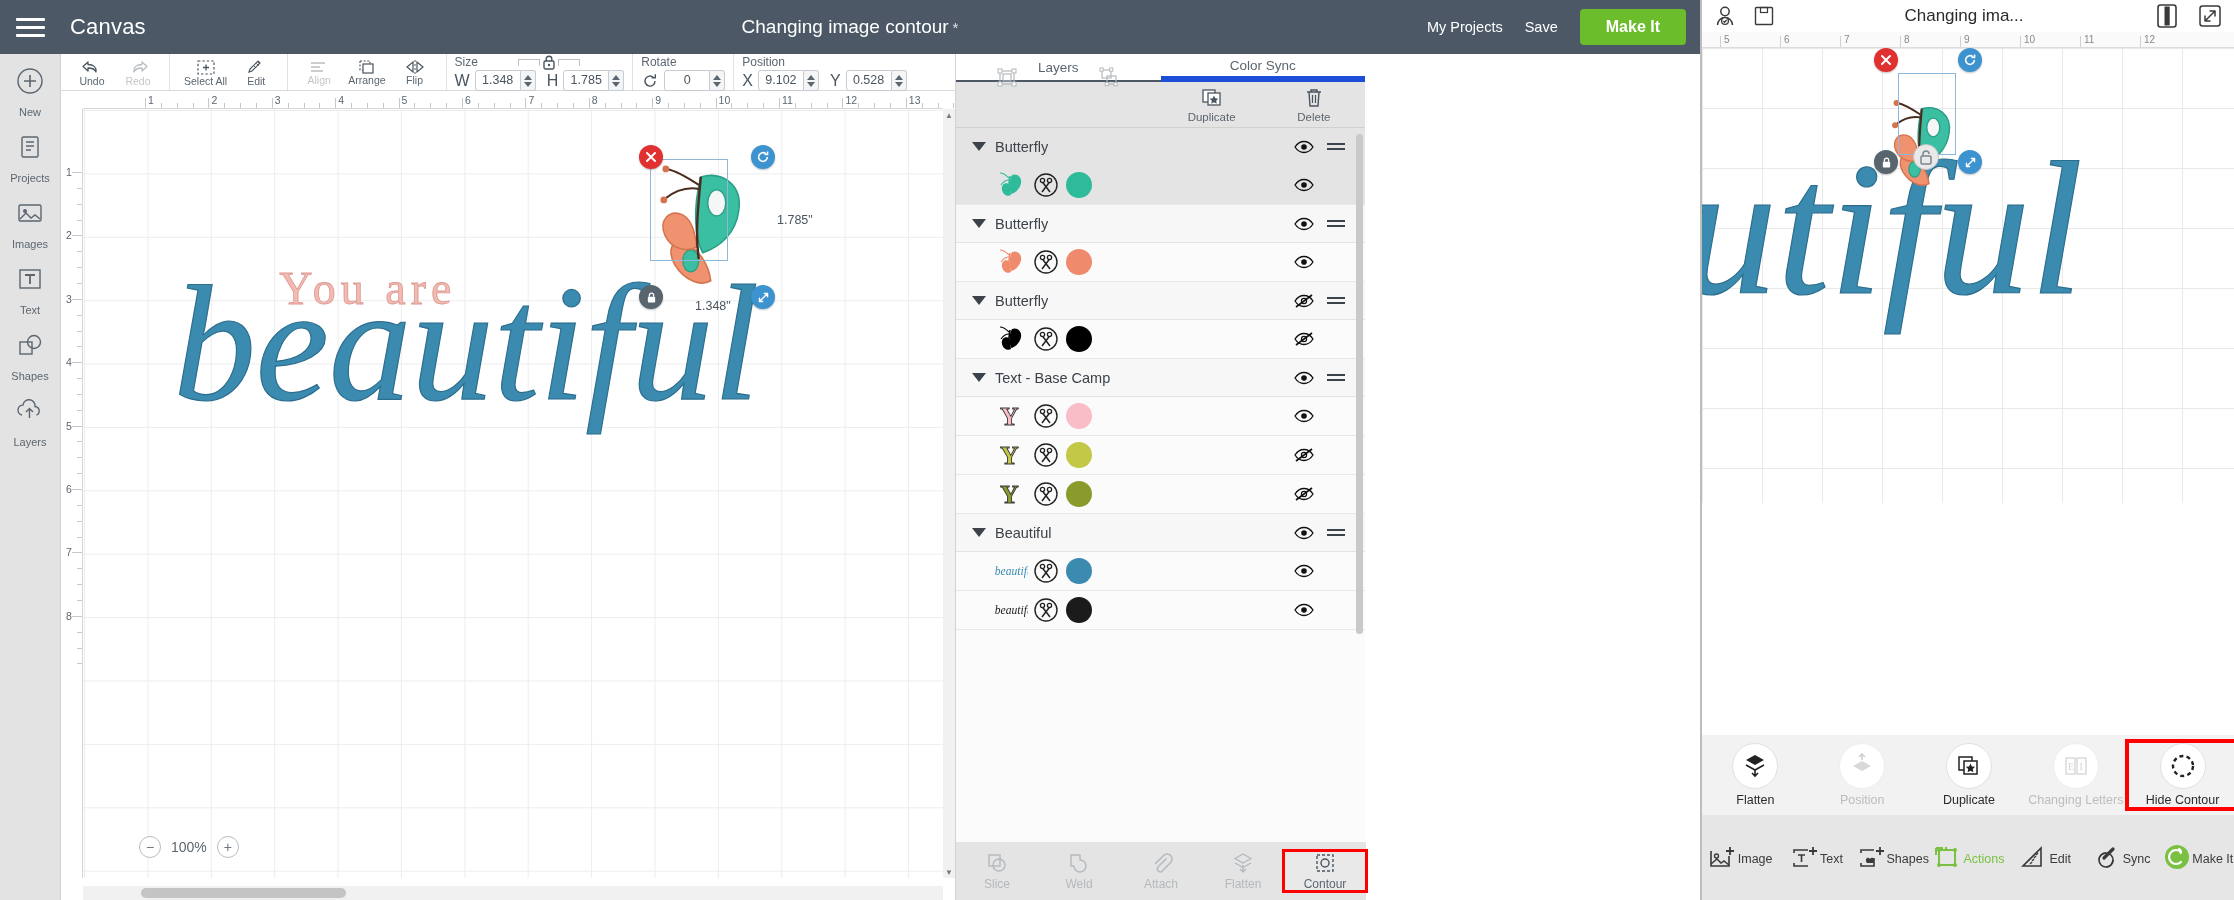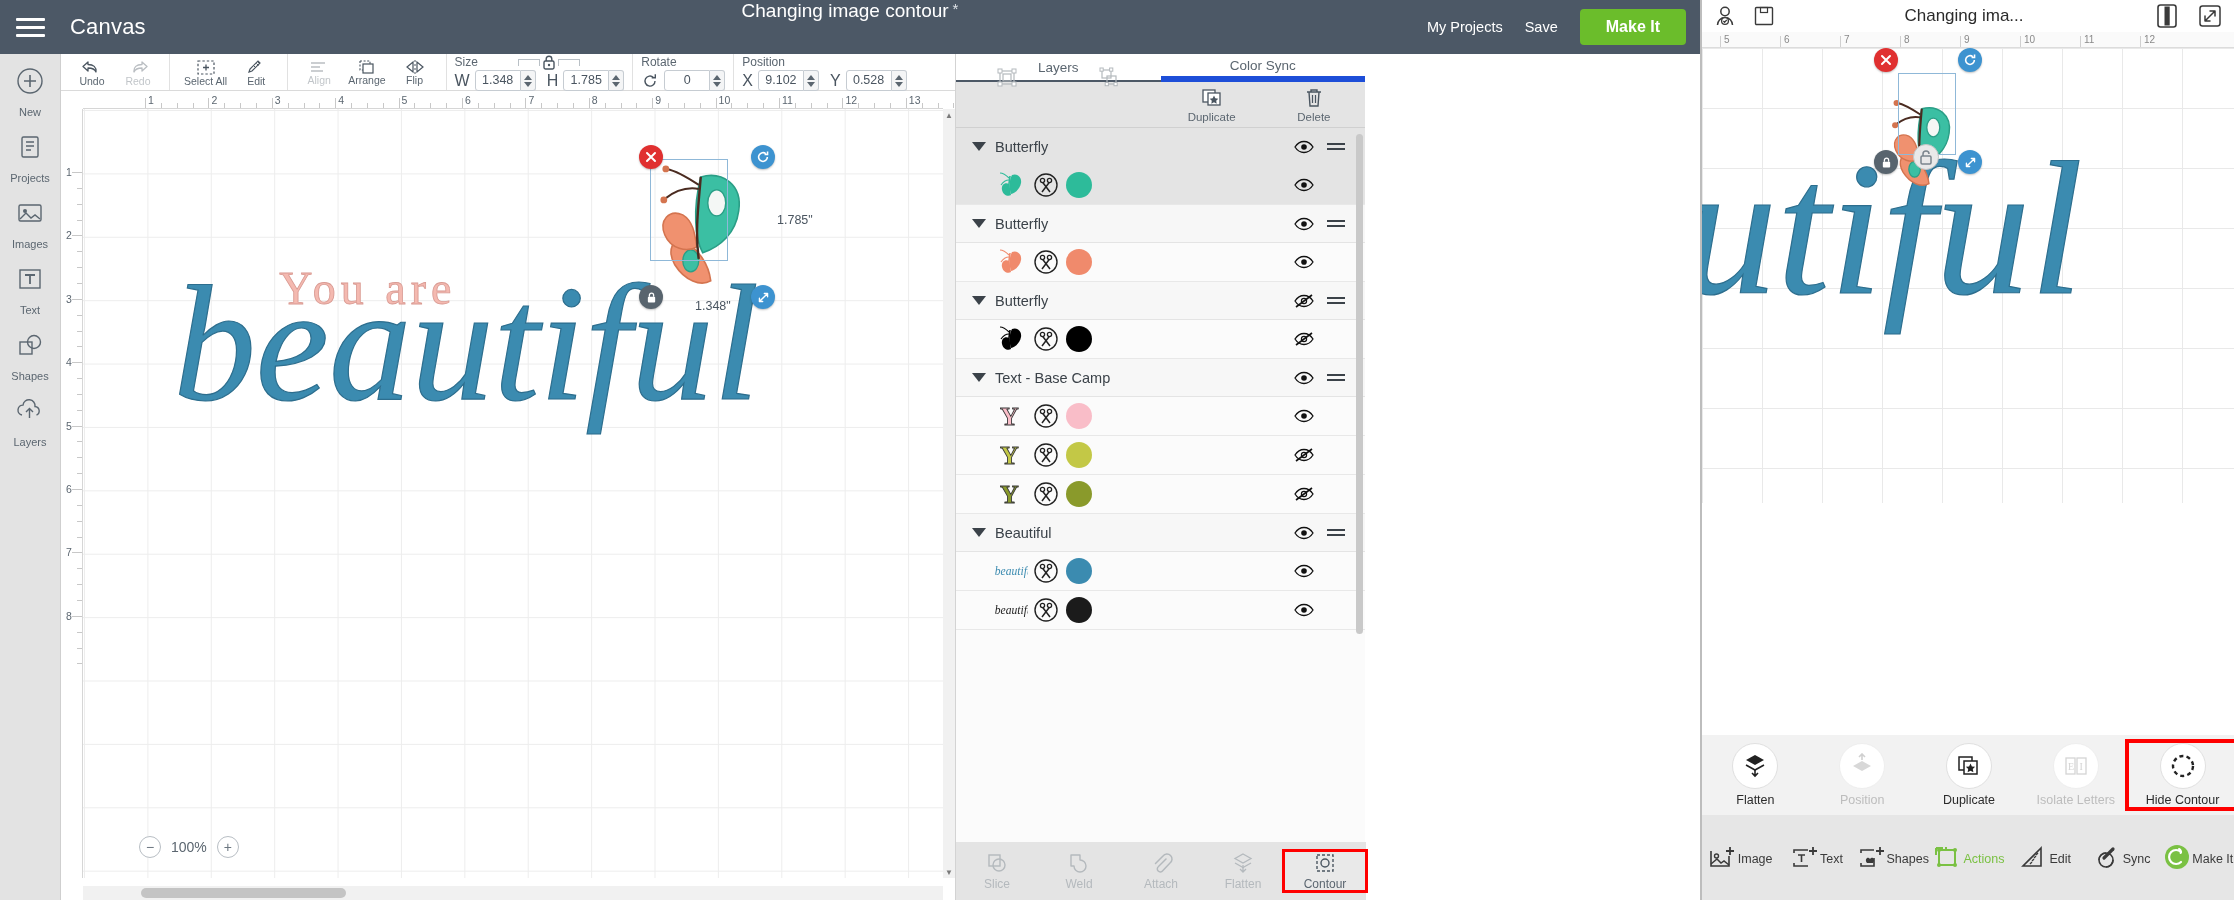--- a/index.html
+++ b/index.html
@@ -19,21 +19,21 @@
   .topbar {
     position:absolute; left:0; top:0; width:1700px; height:54px;
     background:#4c5866; display:flex; align-items:center;
   }
   .hamburger { width:60px; height:54px; display:flex; flex-direction:column;
     justify-content:center; align-items:center; gap:5px; cursor:pointer; }
   .hamburger span { display:block; width:29px; height:3px; background:#fff; border-radius:1px; }
   .canvas-title { color:#fff; font-size:22px; margin-left:10px; letter-spacing:.2px; }
   .doc-title {
     position:absolute; left:0; top:0; width:1700px; height:54px;
-    display:flex; align-items:flex-start; justify-content:center;
+    display:flex; align-items:center; justify-content:center;
     color:#fff; font-size:19px; pointer-events:none;
   }
   .doc-title .ast { font-size:15px; margin-left:4px; vertical-align:top; color:#dfe3e8;}
   .top-right { position:absolute; right:14px; top:0; height:54px; display:flex; align-items:center; gap:22px; }
   .top-right .tlink { color:#fff; font-size:14.5px; cursor:pointer; }
   .makeit {
     background:#6bbd2b; color:#fff; font-size:16px; font-weight:bold;
     padding:9px 26px; border-radius:4px; cursor:pointer;
   }
 
@@ -1075,21 +1075,21 @@
       </div>
       <div class="m-act dis">
         <div class="m-circ">
           <svg width="28" height="26" viewBox="0 0 28 26">
               <rect x="4" y="5" width="9" height="16" fill="none" stroke="#d4d4d4" stroke-width="1.3"></rect>
               <rect x="15" y="5" width="9" height="16" fill="none" stroke="#d4d4d4" stroke-width="1.3"></rect>
               <text x="6" y="17" font-size="10" fill="#d4d4d4" font-family="'Liberation Serif',serif">E</text>
               <text x="17.5" y="17" font-size="10" fill="#d4d4d4" font-family="'Liberation Serif',serif">I</text>
             </svg>
         </div>
-        <div class="lb">Isolate Letters</div>
+        <div class="lb">Changing Letters</div>
       </div>
       <div class="m-act redbox">
         <div class="m-circ">
           <svg width="28" height="28" viewBox="0 0 28 28">
               <circle cx="14" cy="14" r="10" fill="none" stroke="#222" stroke-width="2.4" stroke-dasharray="4 3.2"></circle>
             </svg>
         </div>
         <div class="lb">Hide Contour</div>
       </div>
     </div>

